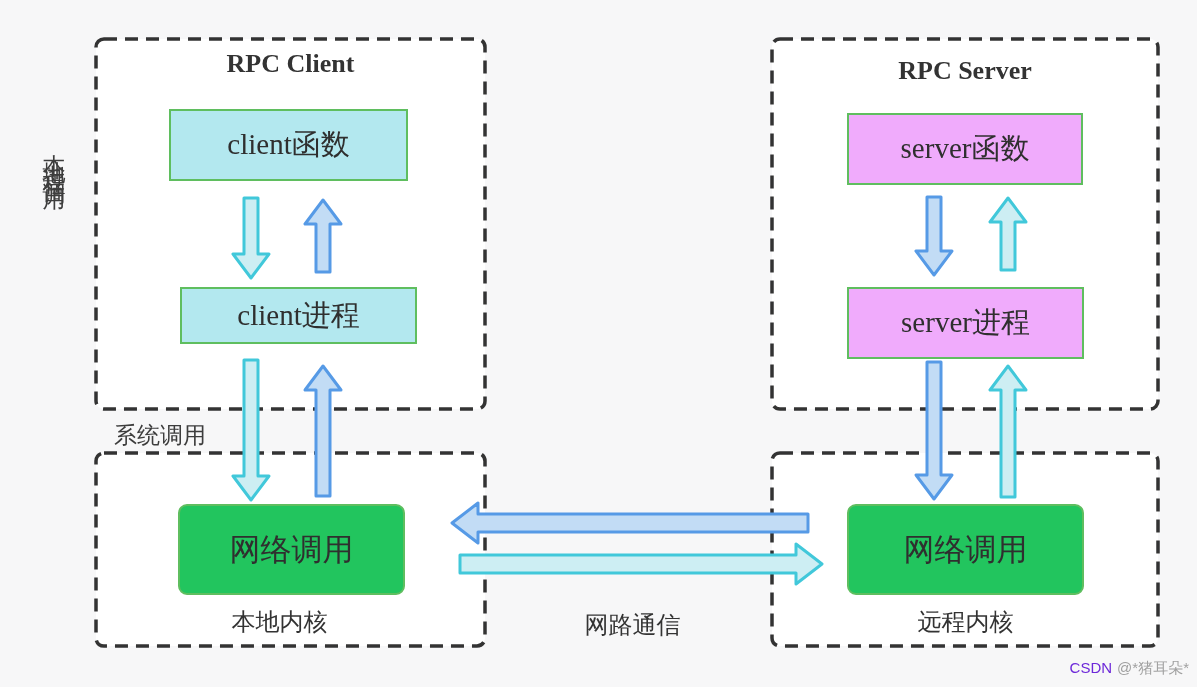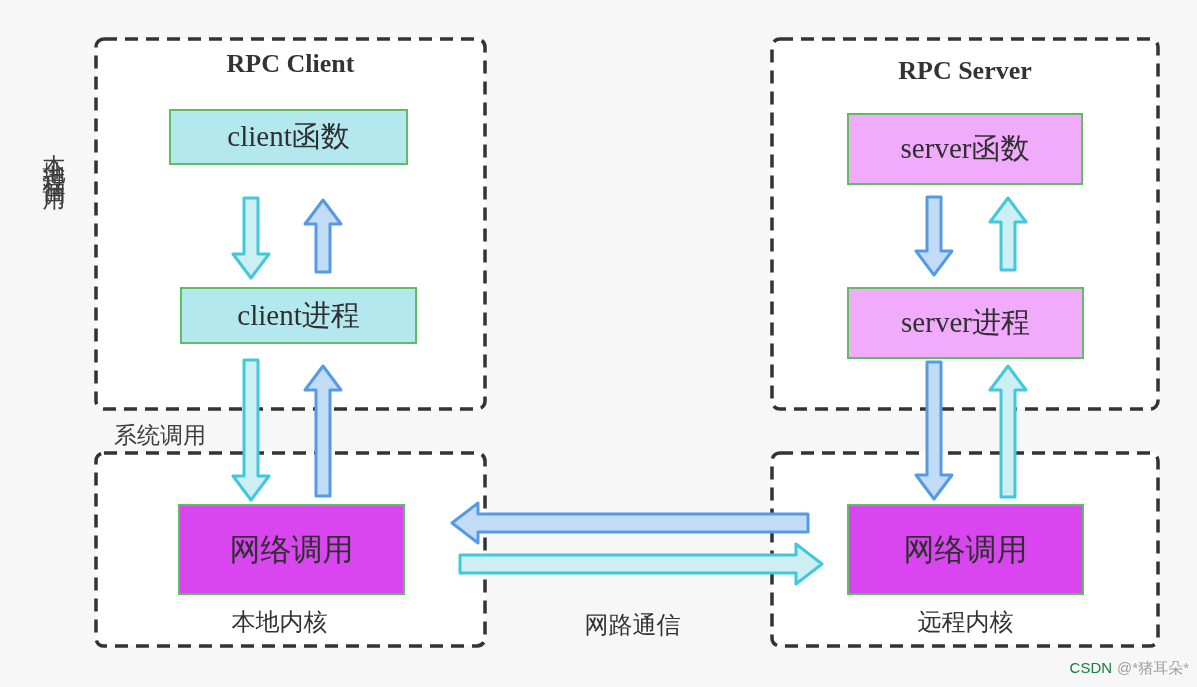--- a/index.html
+++ b/index.html
@@ -21,32 +21,32 @@
   .node{
     box-sizing:border-box;
     border:2px solid #5fbe5f;
     display:flex;align-items:center;justify-content:center;
     color:#2f2f2f;
   }
   .node.serif{font-family:"Liberation Serif","DejaVu Serif",serif;font-size:29px;}
   .node.sans{font-family:"Liberation Sans","DejaVu Sans",sans-serif;font-size:31px;}
   .cyan-fill{background:#b3e8ef;}
   .blue-fill{background:#f0abfc;}
-  .yellow-fill{background:#d946ef;}
+  .yellow-fill{background:#22c55e;border-radius:9px;}
   .side-label{font-size:23px;color:#3d3d3d;}
   .vertical-text{
     writing-mode:vertical-rl;
     text-orientation:upright;
     letter-spacing:7px;
     font-size:23px;color:#3d3d3d;
     line-height:1.2;
   }
   .caption{font-size:24px;color:#333;text-align:center;}
   .watermark{font-size:15px;white-space:nowrap;}
-  .watermark .wm-prefix{color:#15803d;margin-right:5px;}
+  .watermark .wm-prefix{color:#6d28d9;margin-right:5px;}
   .watermark .wm-author{color:#a0a0a0;}
 </style>
 </head>
 <body>
 
 <svg id="diagram-layer" width="1197" height="687" viewBox="0 0 1197 687">
 
   <g fill="#ffffff" stroke="#333333" stroke-width="3.5" stroke-dasharray="13 8">
     <rect x="96" y="39" width="389" height="370" rx="8"></rect>
     <rect x="772" y="39" width="386" height="370" rx="8"></rect>
@@ -74,21 +74,21 @@
 
     <polygon points="808,514 808,532 478,532 478,543 452,523 478,503 478,514" fill="#c2dcf5" stroke="#569ae6"></polygon>
 
     <polygon points="460,555 460,573 796,573 796,584 822,564 796,544 796,555" fill="#cdeef3" stroke="#41c8da"></polygon>
   </g>
 </svg>
 
 <div class="abs panel-title" style="left:96px;top:49px;width:389px;">RPC Client</div>
 <div class="abs panel-title" style="left:772px;top:56px;width:386px;">RPC Server</div>
 
-<div class="abs node serif cyan-fill" style="left:169px;top:109px;width:239px;height:56px;">client函数</div>
+<div class="abs node serif cyan-fill" style="left:169px;top:109px;width:239px;height:72px;">client函数</div>
 <div class="abs node serif cyan-fill" style="left:180px;top:287px;width:237px;height:57px;">client进程</div>
 
 <div class="abs node serif blue-fill" style="left:847px;top:113px;width:236px;height:72px;">server函数</div>
 <div class="abs node serif blue-fill" style="left:847px;top:287px;width:237px;height:72px;">server进程</div>
 
 <div class="abs node sans yellow-fill" style="left:178px;top:504px;width:227px;height:91px;">网络调用</div>
 <div class="abs node sans yellow-fill" style="left:847px;top:504px;width:237px;height:91px;">网络调用</div>
 
 <div class="abs vertical-text" style="left:40px;top:136px;height:200px;">本地过程调用</div>
 <div class="abs side-label" style="left:114px;top:420px;">系统调用</div>

